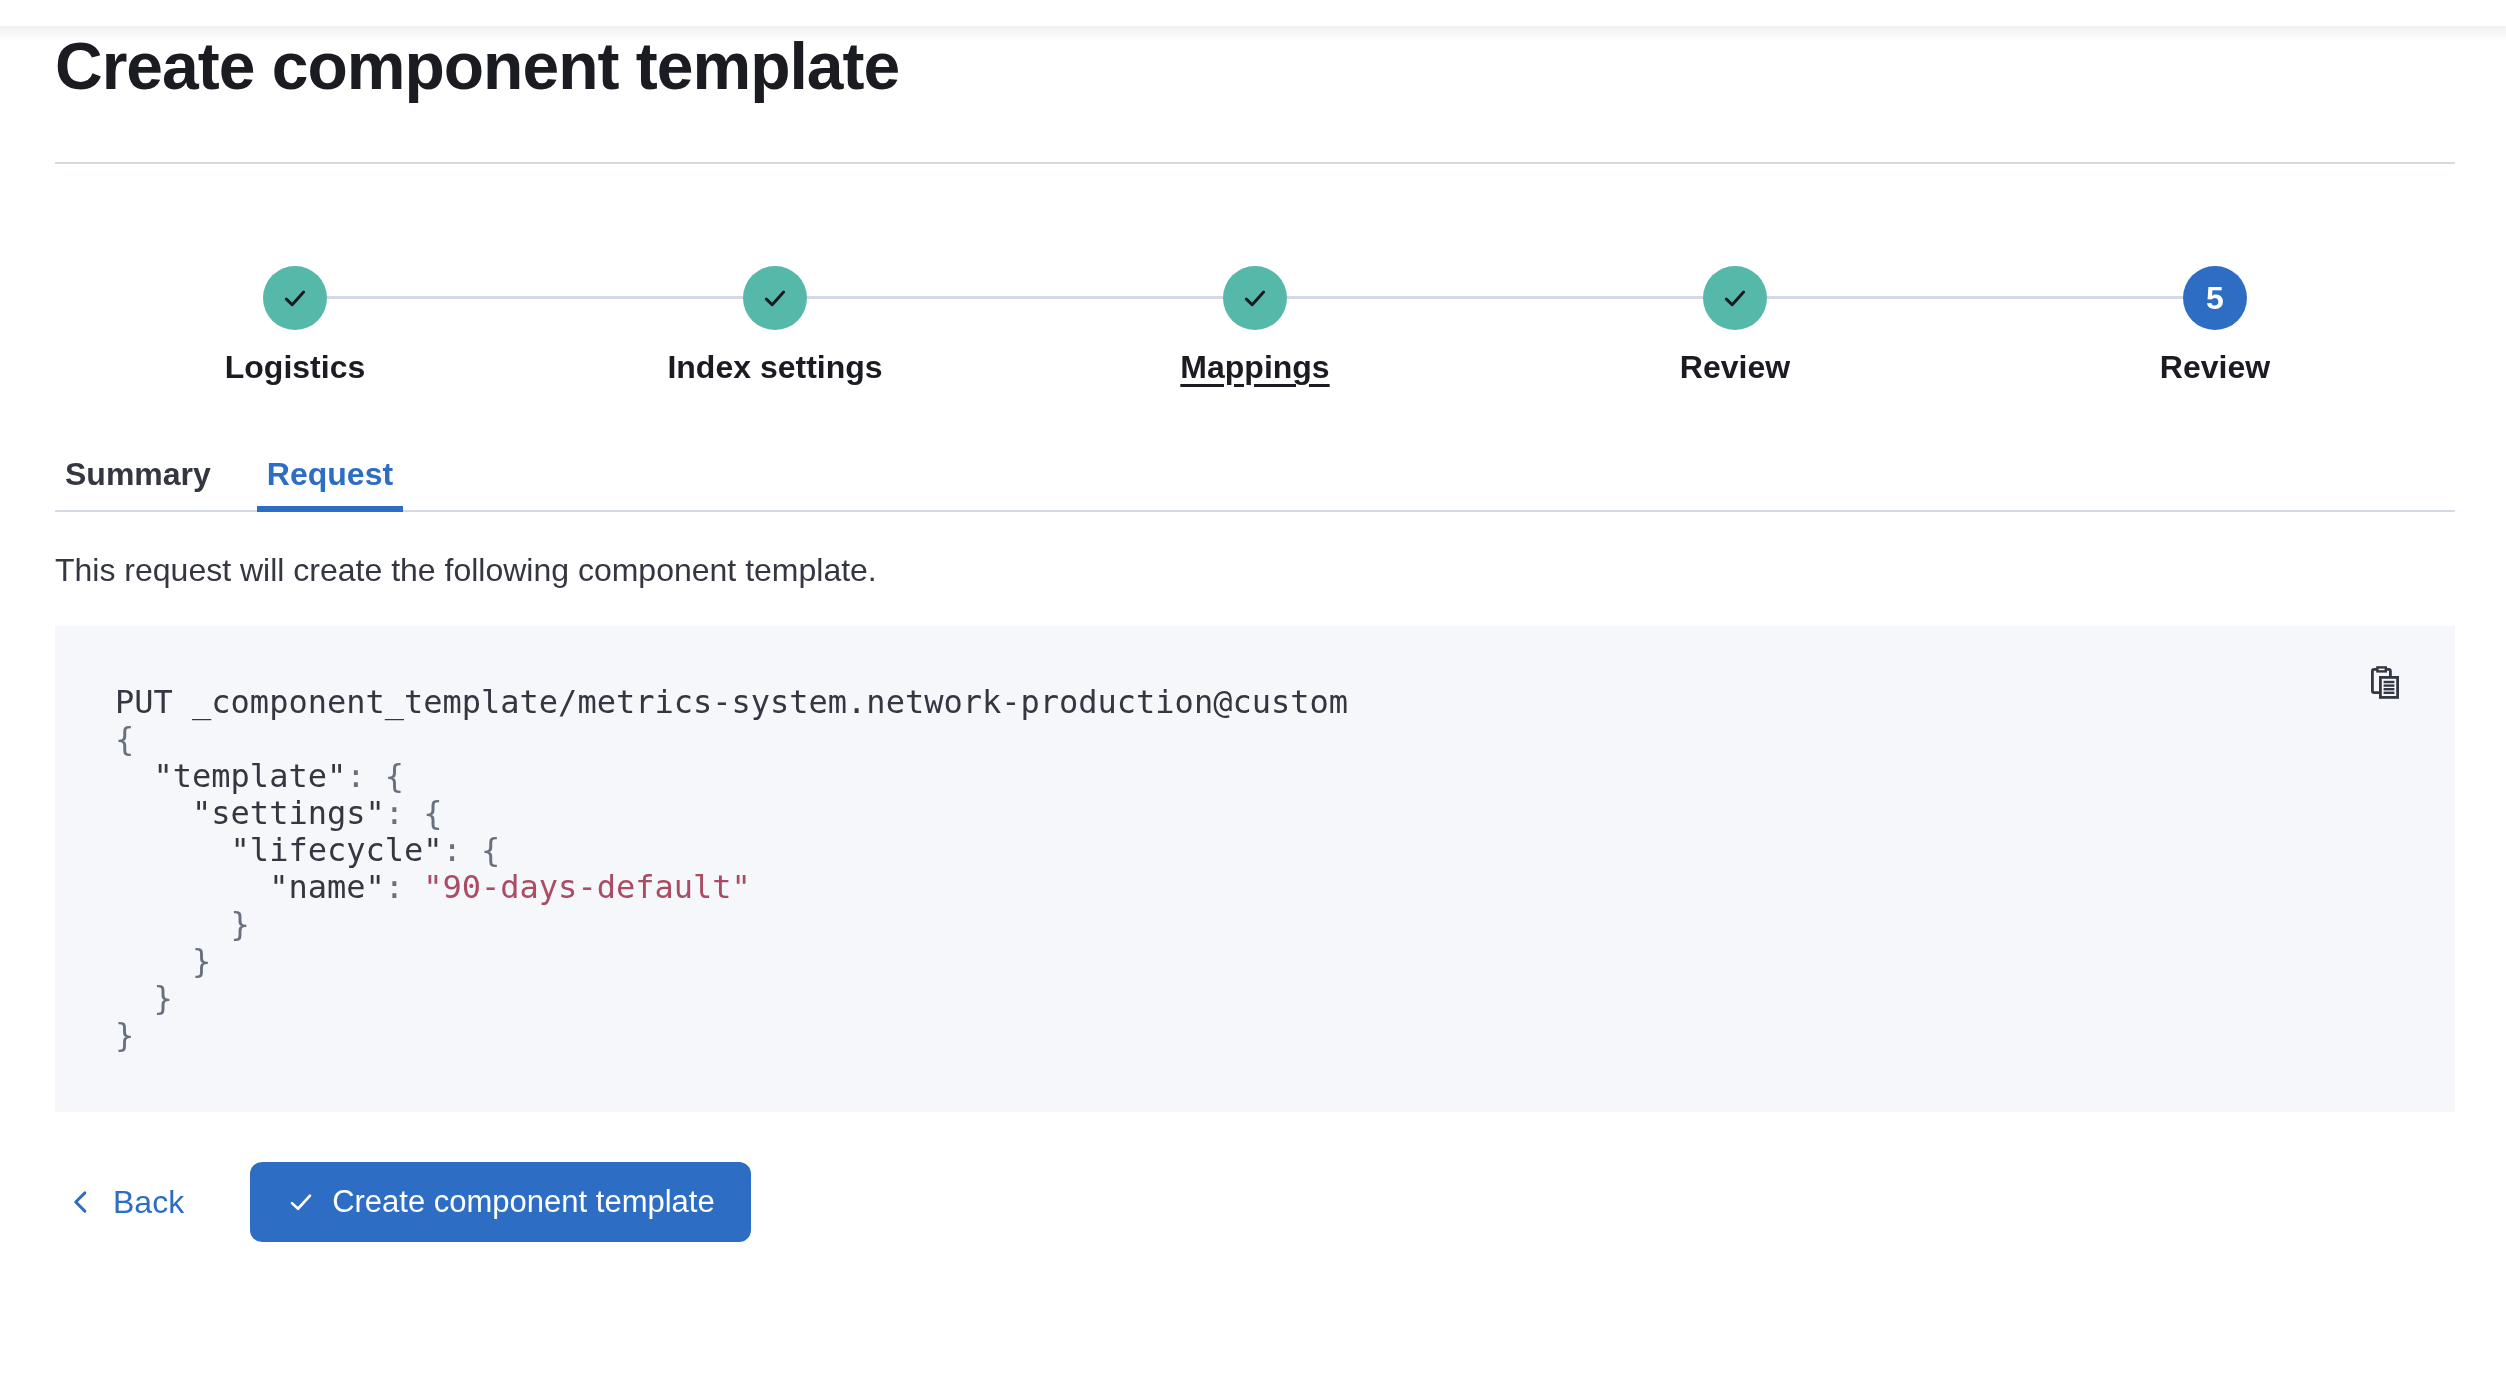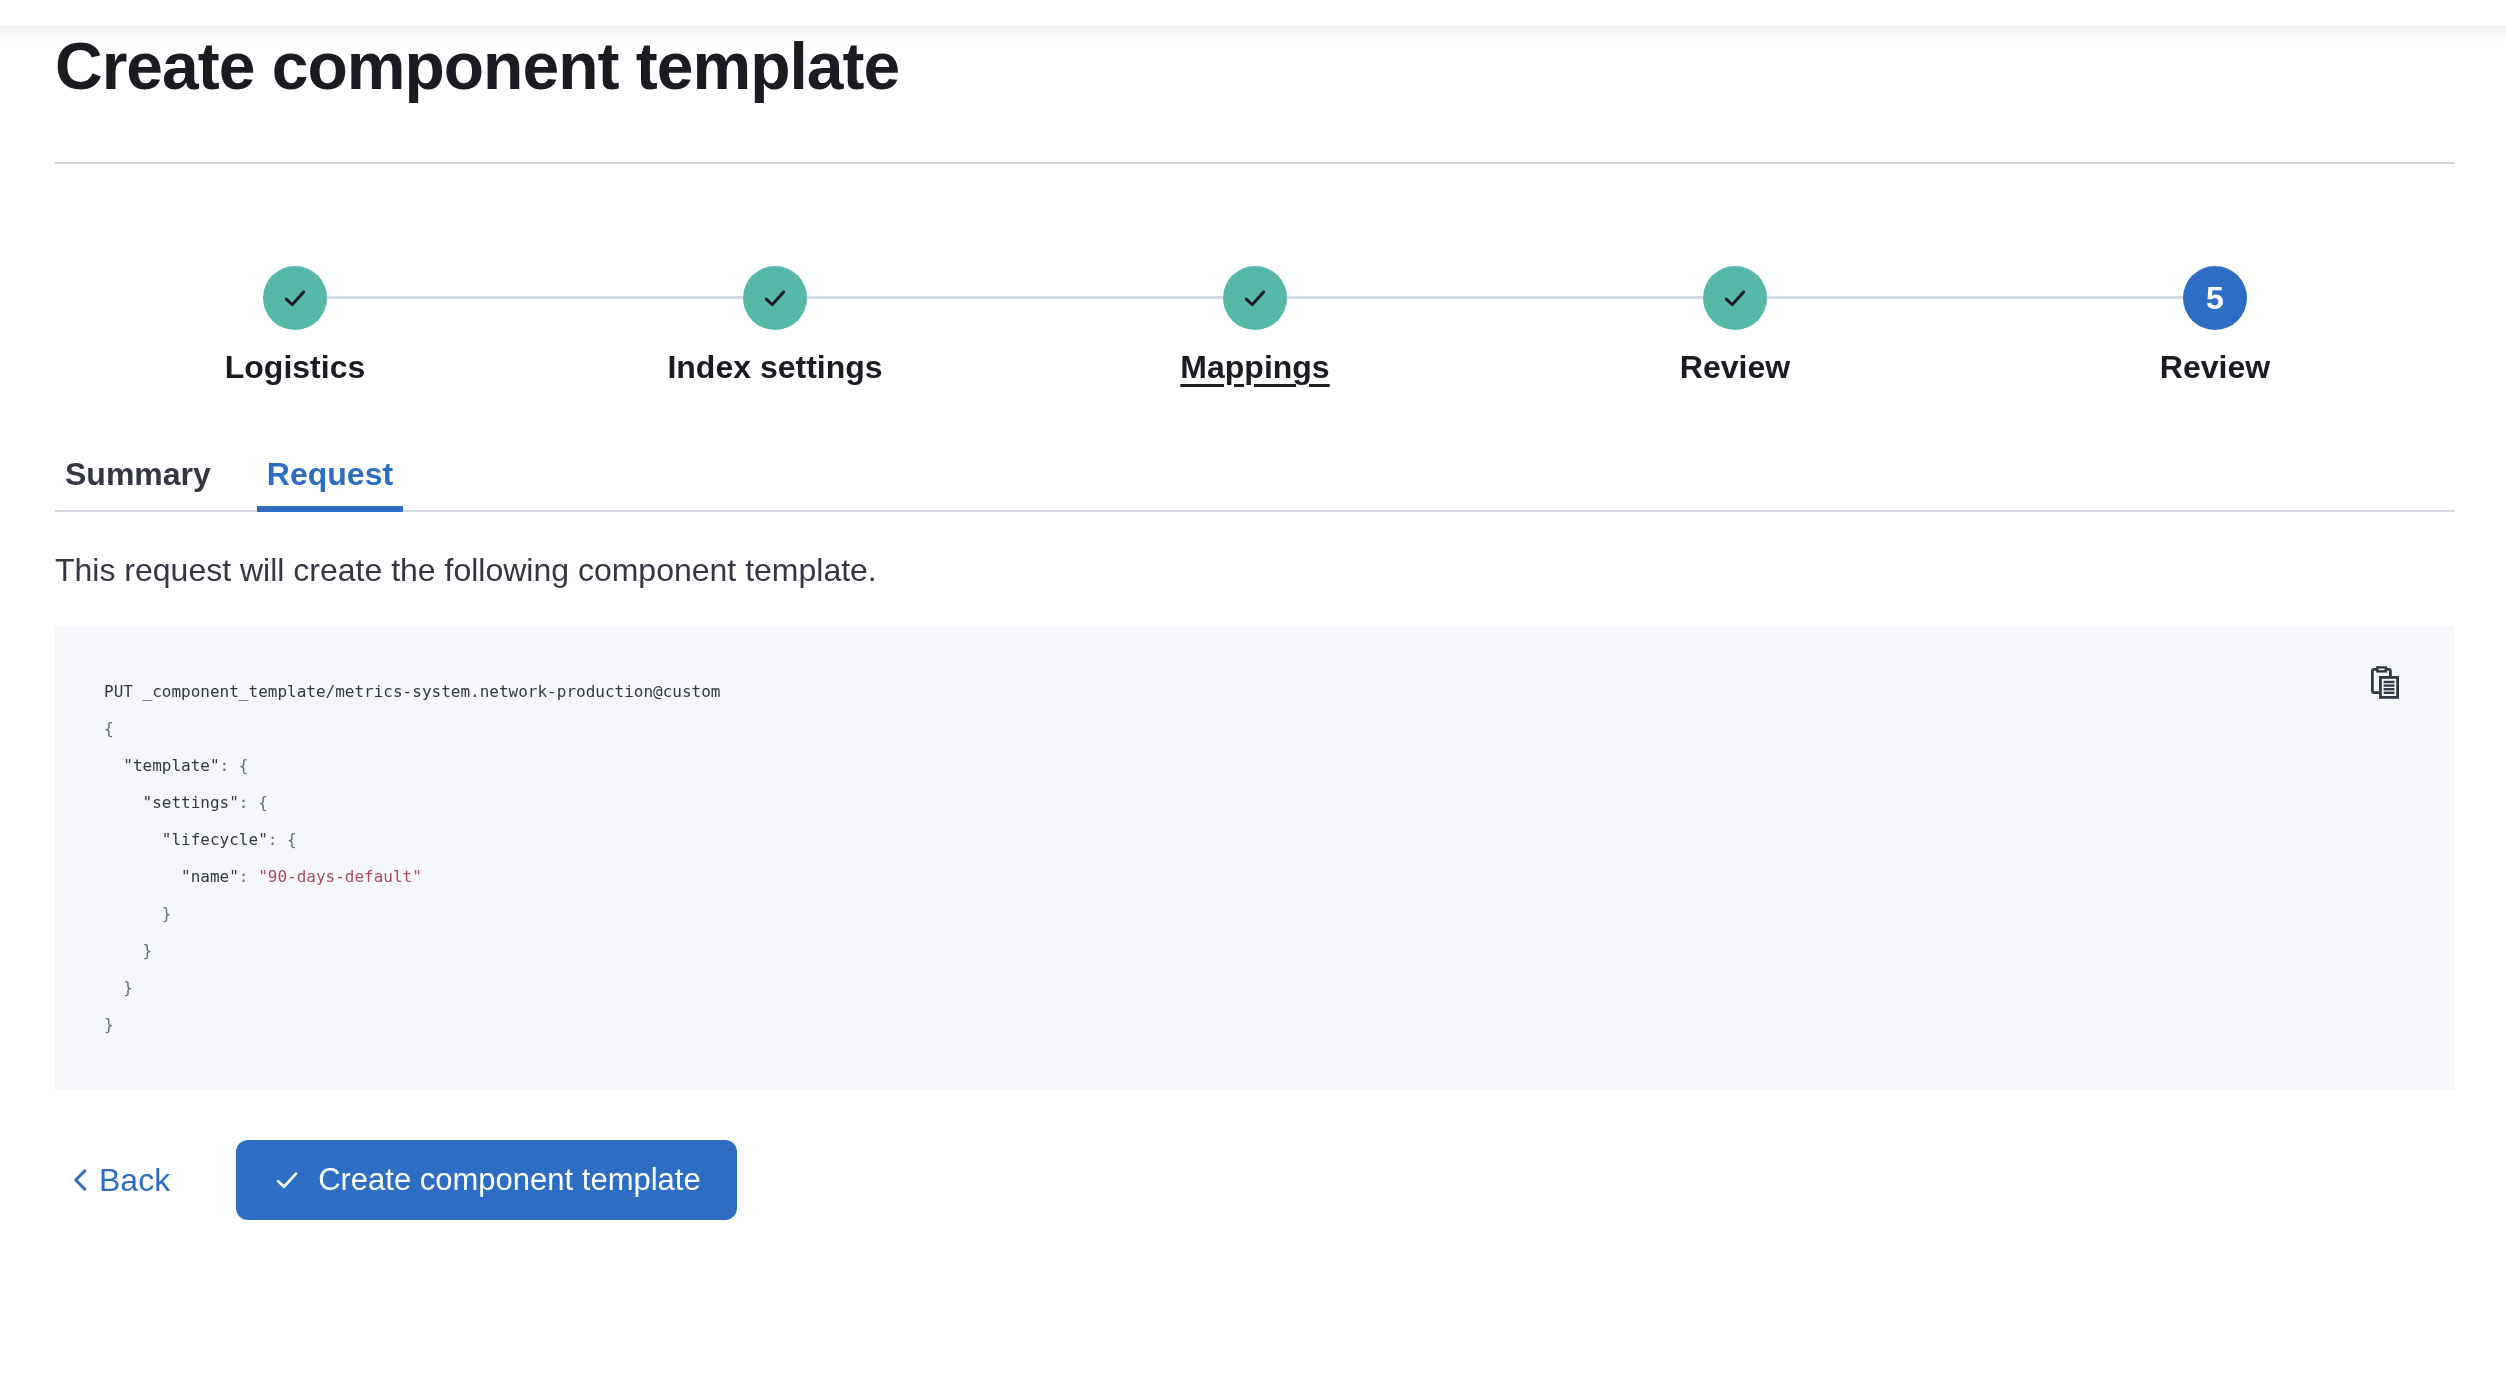--- a/index.html
+++ b/index.html
@@ -51,30 +51,30 @@
     background:none;border:none;cursor:pointer;font-family:inherit;
     font-size:32px;font-weight:700;color:var(--text);text-align:center;}
   .tab.active{color:var(--primary);}
   .tab.active::after{content:"";position:absolute;left:0;right:0;bottom:-2px;height:6px;
     background:var(--primary);}
   
   .desc{margin:34px 0 0;font-size:32px;line-height:48px;color:var(--text);}
   
   .code-block{position:relative;margin-top:32px;background:var(--code-background);
     padding:46px 48px;}
-  .code{margin:1px;font-family:"DejaVu Sans Mono","Liberation Mono",monospace;
-    font-size:16px;line-height:37px;color:var(--code-text);white-space:pre;}
+  .code{margin:12px;font-family:"DejaVu Sans Mono","Liberation Mono",monospace;
+    font-size:32px;line-height:37px;color:var(--code-text);white-space:pre;}
   .tok-k{color:var(--code-text);}
   .tok-p{color:var(--code-punct);}
   .tok-s{color:var(--code-string);}
   .copy-btn{position:absolute;top:34px;right:50px;background:none;border:none;
     padding:4px;cursor:pointer;line-height:0;}
   
   .footer{display:flex;align-items:center;margin-top:50px;}
-  .back-btn{display:inline-flex;align-items:center;gap:4px;padding:0 12px;
+  .back-btn{display:inline-flex;align-items:center;gap:18px;padding:0 12px;
     background:none;border:none;cursor:pointer;font-family:inherit;
     color:var(--primary);font-size:32px;font-weight:500;}
   .submit-btn{margin-left:54px;display:inline-flex;align-items:center;gap:16px;
     height:80px;padding:0 36px;background:var(--primary);color:#fff;border:none;
     border-radius:12px;cursor:pointer;font-family:inherit;font-size:31px;font-weight:500;}
 </style>
 </head>
 <body>
 
 <div class="page">

